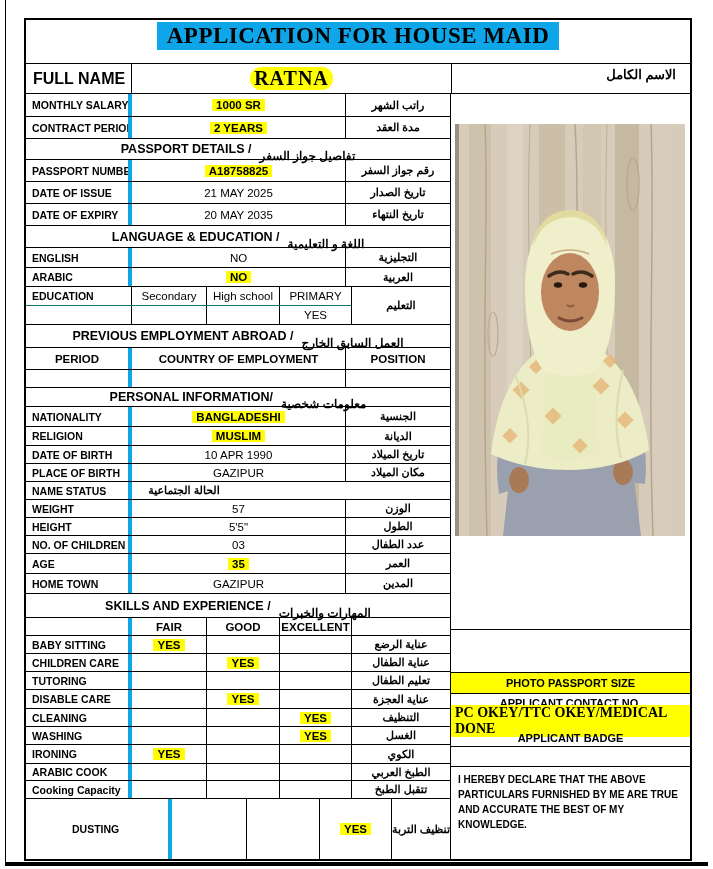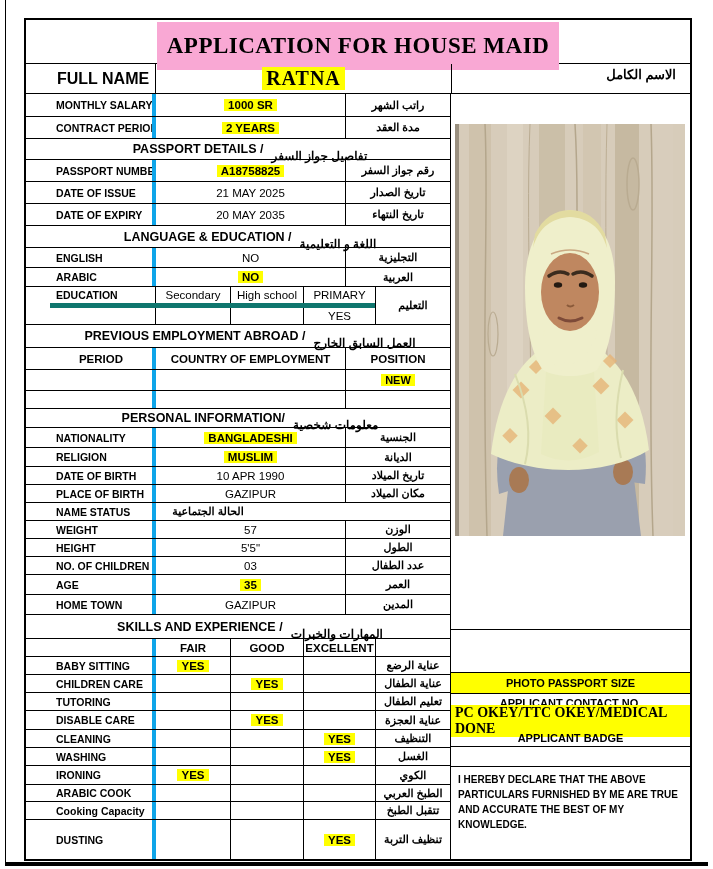--- a/index.html
+++ b/index.html
@@ -7,60 +7,60 @@
         font-family:"Liberation Sans",sans-serif;color:#000;}
   .page-left-line{position:absolute;left:5px;top:0;width:1px;height:866px;background:#000;}
   .page-bottom-line{position:absolute;left:5px;top:862px;width:703px;height:4px;background:#000;}
 
   .doc{position:absolute;left:24px;top:18px;width:668px;height:843px;border:2px solid #000;
        box-sizing:border-box;display:flex;flex-direction:column;background:#fff;}
 
   
   .title-row{height:44px;border-bottom:1px solid #000;box-sizing:border-box;
              display:flex;justify-content:center;align-items:flex-start;padding-top:2px;}
-  .title-hl{background:#f9a8d4;font-family:"Liberation Serif",serif;font-weight:bold;
-            font-size:23px;padding:11px 10px;letter-spacing:.5px;}
-
-  
-  .lrow{display:flex;border-bottom:1px solid #000;box-sizing:border-box;flex:0 0 auto;padding-left:24px;}
+  .title-hl{background:#0ea5e9;font-family:"Liberation Serif",serif;font-weight:bold;
+            font-size:23px;padding:1px 10px;letter-spacing:.5px;}
+
+  
+  .lrow{display:flex;border-bottom:1px solid #000;box-sizing:border-box;flex:0 0 auto;}
   .c{box-sizing:border-box;display:flex;align-items:center;overflow:hidden;white-space:nowrap;}
   .lbl{width:106px;border-right:4px solid #0ea5e9;font-weight:bold;font-size:10.5px;padding-left:6px;}
   .val{flex:1;border-right:1px solid #000;justify-content:center;font-size:11.5px;}
   .arx{width:104px;justify-content:center;font-weight:bold;font-size:11px;direction:rtl;}
   .arx.flex{width:auto;flex:1;}
   .sub{border-right:1px solid #000;justify-content:center;font-size:11.5px;}
   .s1{width:75px;}.s2{width:73px;}.s3{width:72px;}
   .cen{justify-content:center;padding-left:0;}
   .bold12{font-weight:bold;font-size:11.5px;}
   .hl{background:#ffff00;padding:0 4px;font-weight:bold;}
   .hl:empty{background:transparent;padding:0;}
 
   
   .fullname-row{height:30px;}
   .fn-lbl{width:106px;border-right:1px solid #000;font-weight:bold;font-size:16px;padding-left:7px;}
   .fn-val{flex:1;border-right:1px solid #000;justify-content:center;}
-  .fn-val .hl{font-family:"Liberation Serif",serif;font-size:20px;letter-spacing:1px;}
+  .fn-val .hl{font-family:"Liberation Serif",serif;font-size:20px;letter-spacing:1px;border-radius:11px;}
   .fn-ar{width:238px;justify-content:flex-start;direction:rtl;padding-right:14px;
          font-weight:bold;font-size:13px;align-items:flex-start;padding-top:3px;}
 
   
   .body{flex:1;display:flex;min-height:0;}
   .colL{width:424px;display:flex;flex-direction:column;}
-  .colL .lrow:last-child{border-bottom:none;flex:1;}
+  .colL .lrow:last-child{border-bottom:none;flex:1;margin-left:40px;}
   .colR{flex:1;border-left:1px solid #000;display:flex;flex-direction:column;box-sizing:border-box;}
 
   
   .shead{justify-content:center;align-items:center;gap:8px;font-weight:bold;font-size:12.5px;
          display:flex;}
   .shead .arh{font-size:12px;font-weight:bold;direction:rtl;margin-top:14px;}
 
   
   .edu-left{width:326px;display:flex;flex-direction:column;border-right:1px solid #000;box-sizing:border-box;}
   .edu-sub{display:flex;flex:1;box-sizing:border-box;}
-  .edu-sub.first{border-bottom:5px solid #0f766e;}
+  .edu-sub.first{border-bottom:1px solid #0f766e;}
   .edu-sub .lbl{border-right:1px solid #000;}
   .edu-sub .sub:last-child{border-right:none;}
 
   
   .photo-cell{height:536px;border-bottom:1px solid #000;box-sizing:border-box;position:relative;background:#fff;}
   .photo-cell svg{position:absolute;left:4px;top:30px;}
   .srow{border-bottom:1px solid #000;box-sizing:border-box;display:flex;align-items:center;
         justify-content:center;font-weight:bold;font-size:11px;}
   .srow.ylw{background:#ffff00;}
   .srow.pcrow{font-family:"Liberation Serif",serif;font-size:14px;}
@@ -175,27 +175,20 @@
           <span>PREVIOUS EMPLOYMENT ABROAD /</span>
           <span class="arh">العمل السابق الخارج</span>
         </div>
 
         <div class="lrow" style="height:22px">
           <div class="c lbl cen bold12" style="padding-left:0">PERIOD</div>
           <div class="c val bold12">COUNTRY OF EMPLOYMENT</div>
           <div class="c arx bold12" style="direction:ltr">POSITION</div>
         </div>
 
-        <div class="lrow" style="height:21px">
-          <div class="c lbl"></div>
-          <div class="c val"></div>
-          <div class="c arx" style="direction:ltr">
-              <span class="hl">NEW</span>
-            </div>
-        </div>
 
         <div class="lrow" style="height:18px">
           <div class="c lbl"></div>
           <div class="c val"></div>
           <div class="c arx"></div>
         </div>
 
         <div class="lrow shead" style="height:19px">
           <span>PERSONAL INFORMATION/</span>
           <span class="arh">معلومات شخصية</span>

